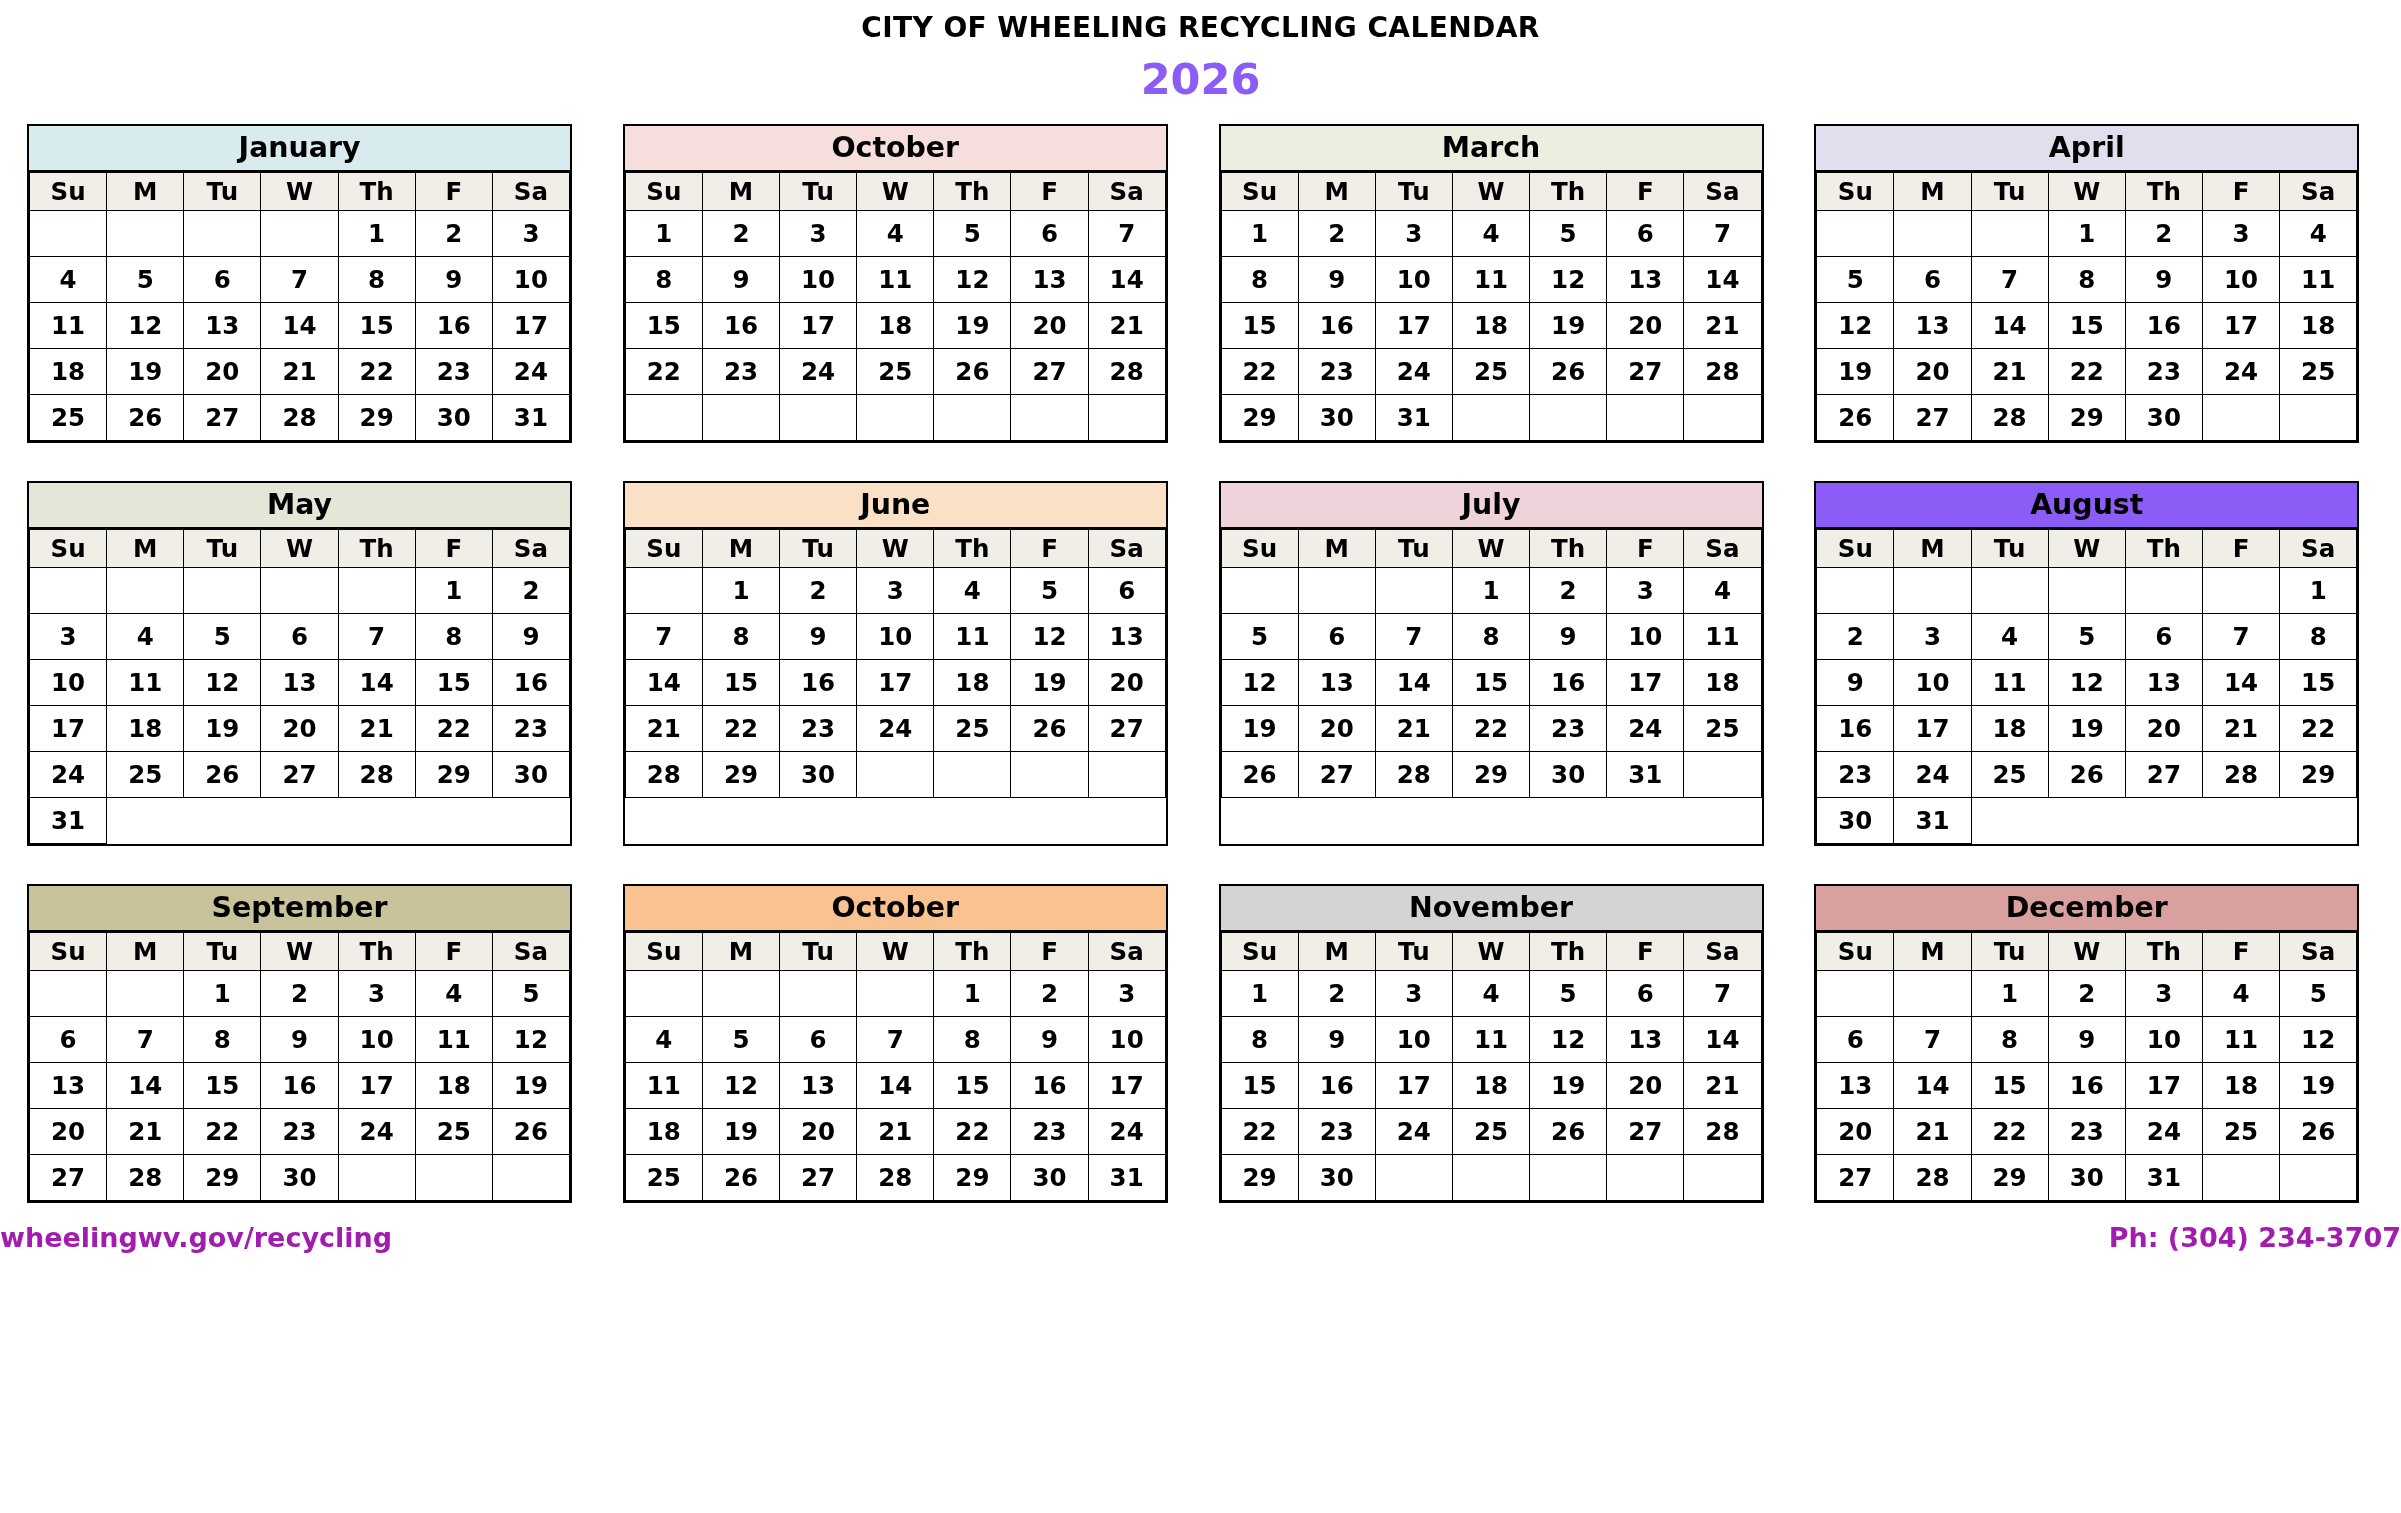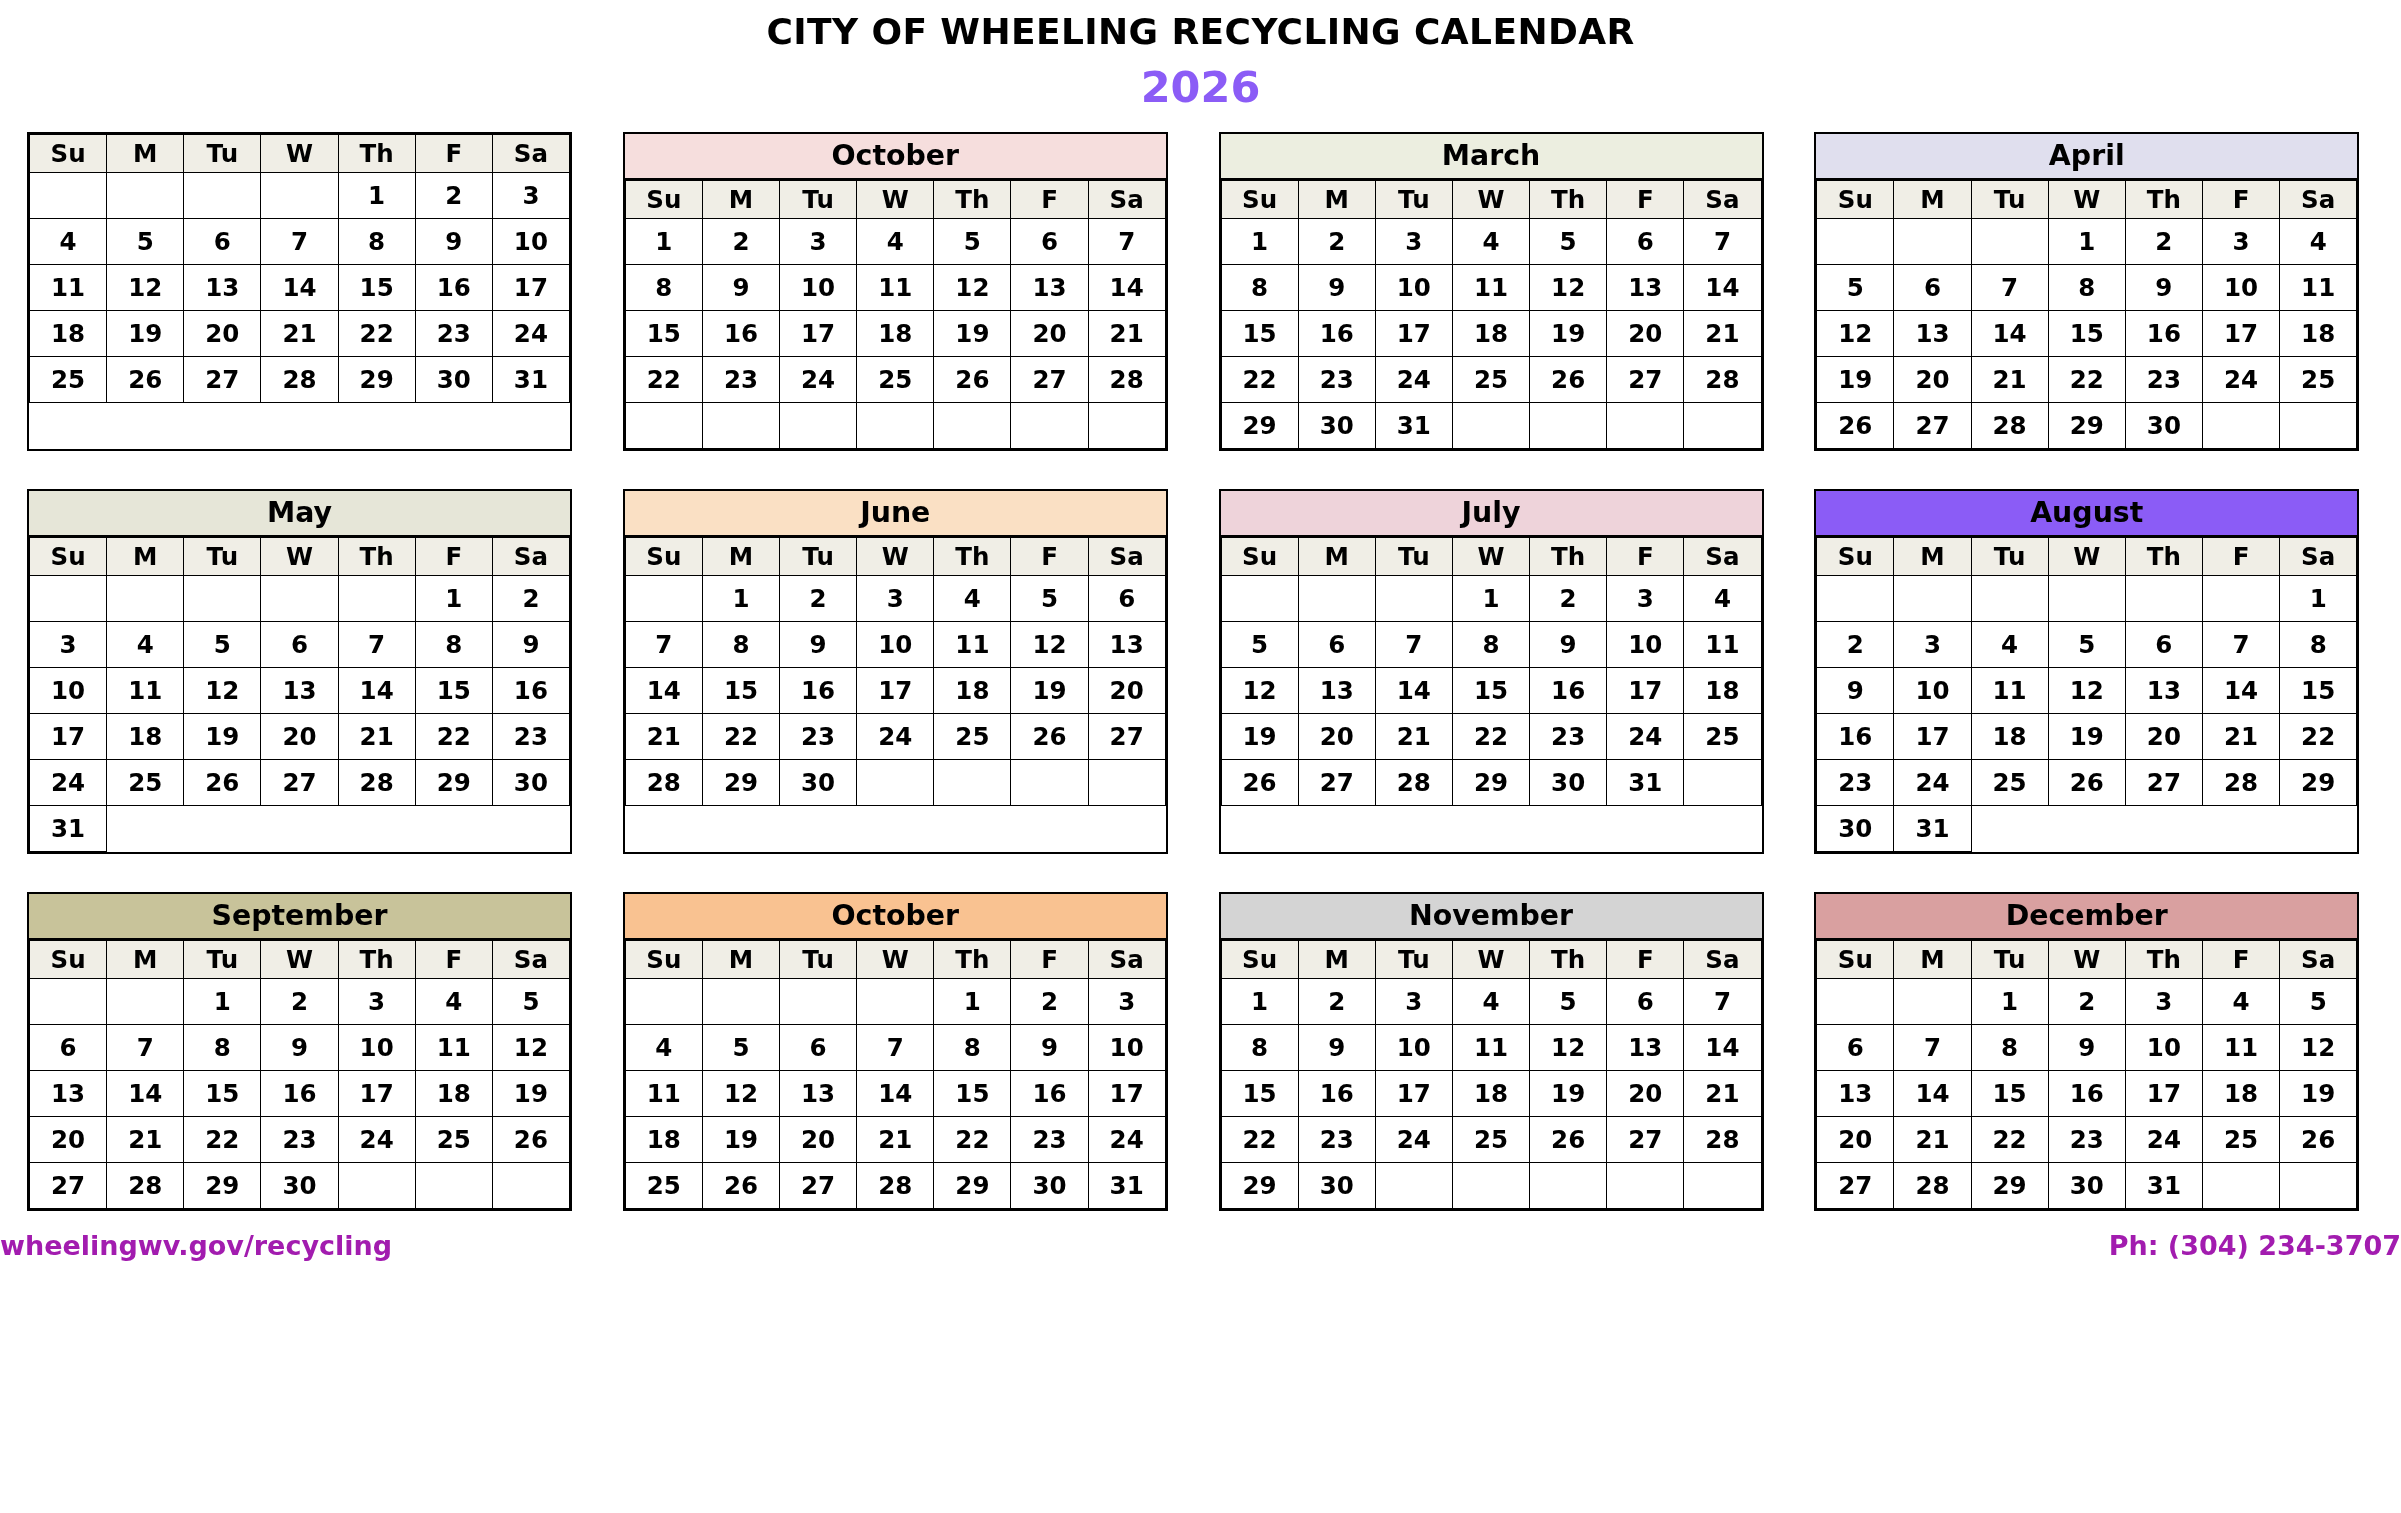--- a/index.html
+++ b/index.html
@@ -15,21 +15,21 @@
     overflow: hidden;
   }
   .page {
     width: 2401px;
     height: 1514px;
     position: relative;
     padding: 0;
   }
   .title-main {
     text-align: center;
-    font-size: 36px;
+    font-size: 28px;
     font-weight: bold;
     letter-spacing: 0.4px;
     color: #000;
     margin-top: 11px;
     font-family: "DejaVu Sans", sans-serif;
   }
   .title-year {
     text-align: center;
     font-size: 43px;
     font-weight: bold;
@@ -107,20 +107,21 @@
 </style>
 </head>
 <body>
 
 <div class="page">
   <div class="title-main">CITY OF WHEELING RECYCLING CALENDAR</div>
   <div class="title-year">2026</div>
 
   <div class="grid" id="months-grid">
       <div class="month">
+        <div class="month-name" style="background: rgb(216, 236, 240);">January</div>
         <table class="cal">
           <thead>
             <tr>
               <th>Su</th>
               <th>M</th>
               <th>Tu</th>
               <th>W</th>
               <th>Th</th>
               <th>F</th>
               <th>Sa</th>

